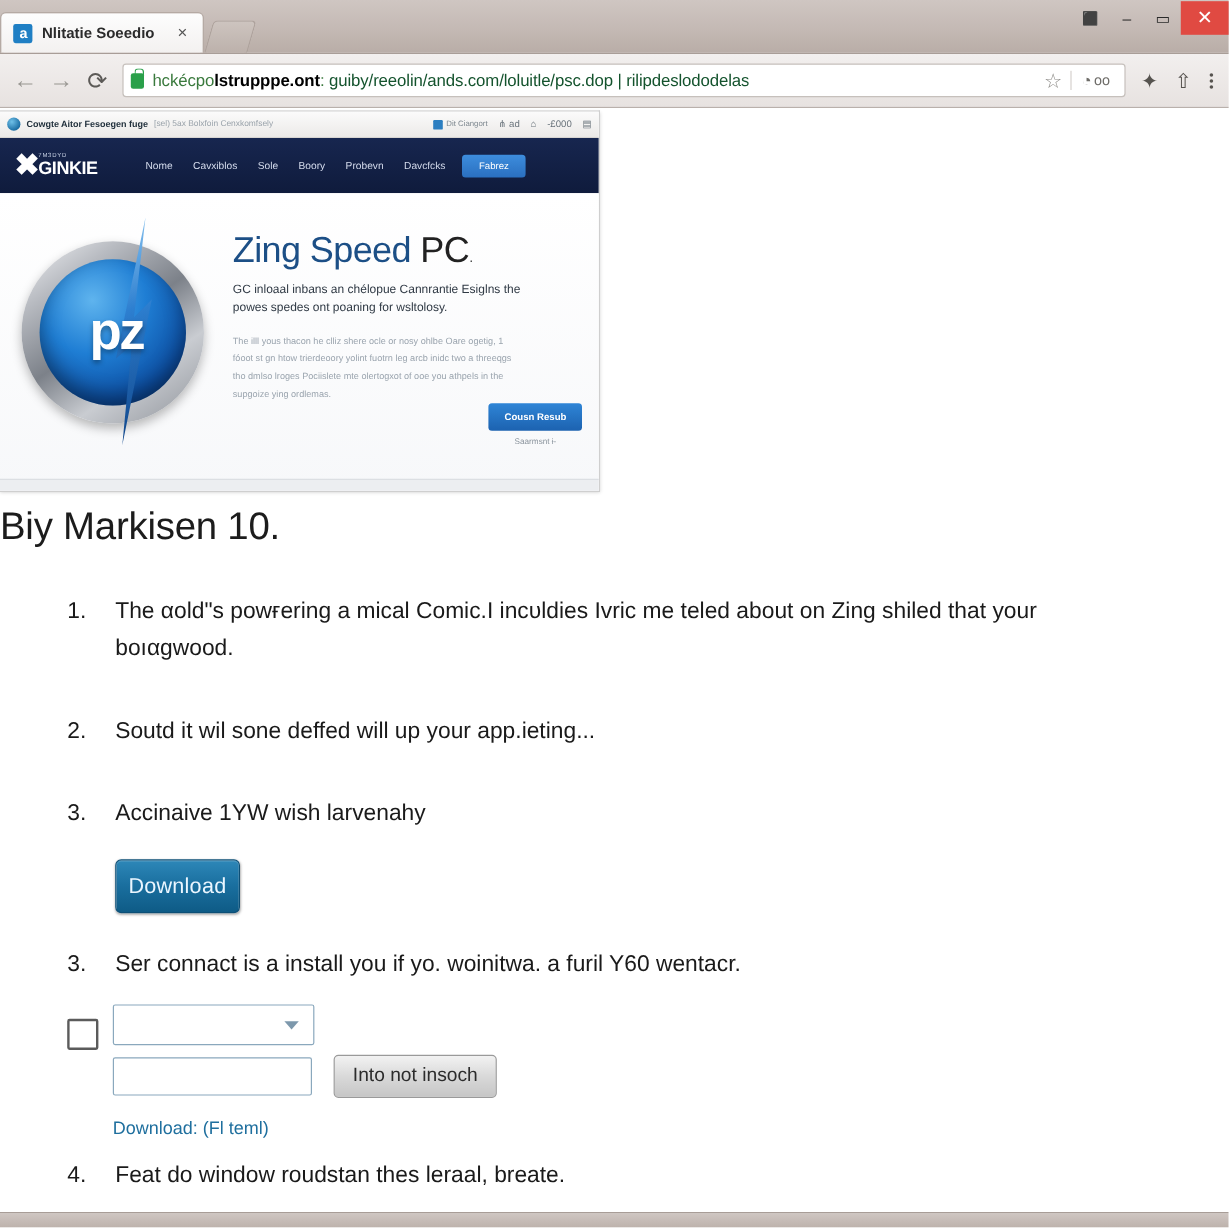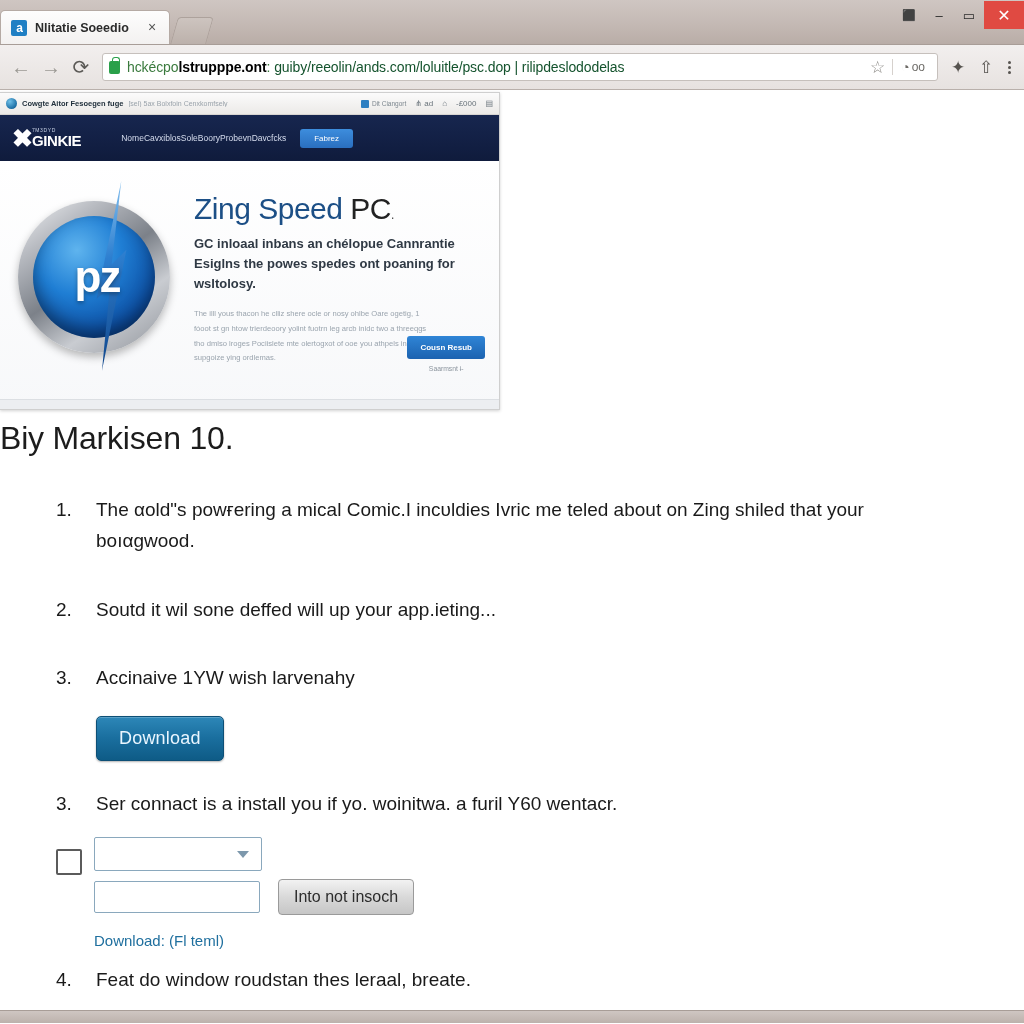--- a/index.html
+++ b/index.html
@@ -348,20 +348,21 @@
   .embed-logo-text .lg {
     font-size: 15px;
     color: #ffffff;
     font-weight: bold;
     letter-spacing: -0.4px;
     filter: blur(0.25px);
   }
   .embed-navlinks {
     display: flex;
     align-items: center;
+    gap: 17px;
     margin-left: 40px;
   }
   .embed-navlinks span {
     font-size: 8.5px;
     color: #d5dced;
     filter: blur(0.45px);
     white-space: nowrap;
     cursor: pointer;
   }
   .embed-navbtn {
@@ -439,22 +440,22 @@
     color: #1c4f86;
     font-weight: 400;
     letter-spacing: -0.5px;
     white-space: nowrap;
     line-height: 1.05;
   }
   .embed-h1 .dark { color: #222222; }
   .embed-h1 .tiny { font-size: 12px; color: #444; }
   .embed-lede {
     margin-top: 9px;
-    font-size: 13px;
-    font-weight: bold;
+    font-size: 10px;
+    font-weight: normal;
     color: #2f3944;
     line-height: 1.55;
     filter: blur(0.45px);
     max-width: 265px;
   }
   .embed-body {
     margin-top: 13px;
     font-size: 7.6px;
     color: #9aa4ae;
     line-height: 1.95;
@@ -537,21 +538,21 @@
   .download-row {
     margin: 22px 0 0 82px;
   }
   .download-btn {
     display: inline-block;
     background: linear-gradient(180deg, #2d87b8 0%, #1a6f9f 48%, #0e5b86 100%);
     border: 1px solid #0d4f76;
     border-radius: 5px;
     color: #eaf6ff;
     font-size: 18px;
-    padding: 11px 22px;
+    padding: 11px 10px;
     cursor: pointer;
     box-shadow: 0 1px 2px rgba(0,0,0,0.3), inset 0 1px 0 rgba(255,255,255,0.22);
     letter-spacing: 0.2px;
   }
 
   
   .form-block {
     position: relative;
     margin: 22px 0 0 0;
     padding-left: 42px;

